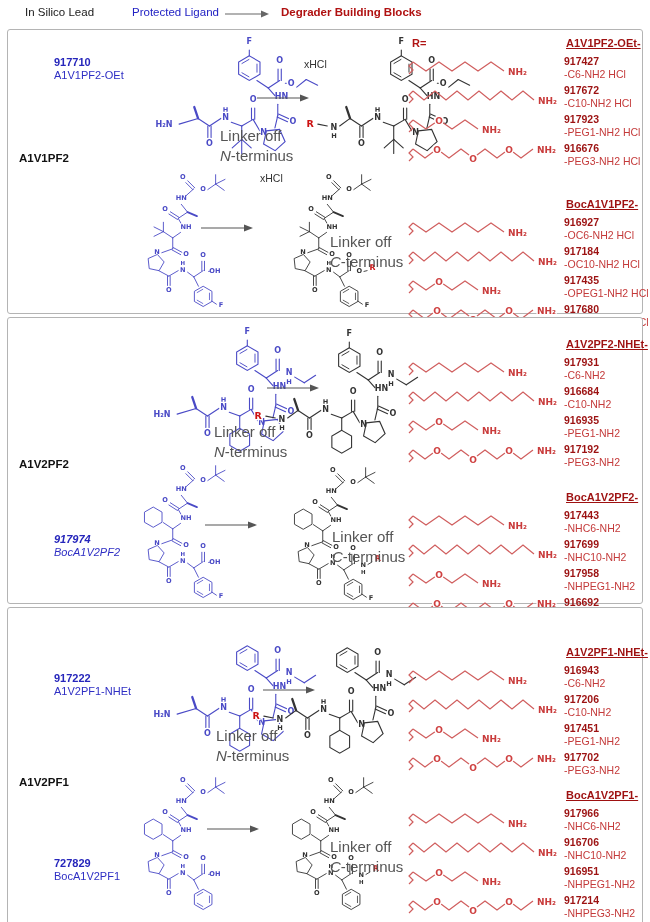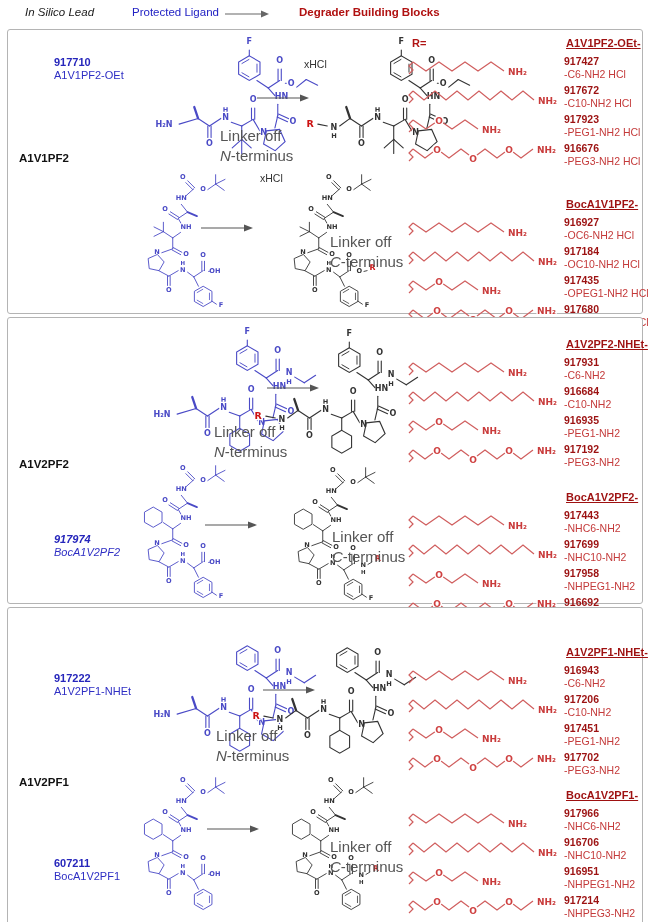--- a/index.html
+++ b/index.html
@@ -1,22 +1,22 @@
 <!DOCTYPE html>
 <html><head>
 <meta charset="utf-8">
 <style>
   html,body{margin:0;padding:0;background:#fff;}
   .page{position:relative;width:650px;height:922px;background:#fff;font-family:"Liberation Sans",sans-serif;overflow:hidden;}
   .hdr{position:absolute;left:0;top:0;width:650px;height:28px;}
   .hdr span{position:absolute;top:6px;font-size:11.5px;white-space:nowrap;}
-  .h-lead{left:25px;color:#1a1a1a;font-style:italic;}
+  .h-lead{left:25px;color:#1a1a1a;}
   .h-lig{left:132px;color:#2222c4;font-weight:normal;}
   .h-arrow{position:absolute;left:224px;top:9px;}
-  .h-blocks{left:299px;color:#b01111;font-weight:bold;}
+  .h-blocks{left:281px;color:#b01111;font-weight:bold;}
   #sections{position:absolute;left:0;top:29px;width:650px;}
   .box{position:relative;margin:0 7px 3px 7px;border:1.5px solid #b4b4b4;border-radius:3px;background:#fff;}
   .seclabel{position:absolute;left:11px;font-weight:bold;font-size:11.5px;color:#111;z-index:6;}
   .row{position:absolute;left:0;width:634px;}
   .cmpd{position:absolute;left:46px;width:130px;line-height:1.2;}
   .cid{font-weight:bold;font-size:11px;color:#2626bb;}
   .cname{font-size:11px;color:#2e2ec4;}
   .molwrap{position:absolute;}
   .arrow{position:absolute;}
   .xhcl{position:absolute;font-size:10.5px;color:#333;}
@@ -875,21 +875,21 @@
     <div class="bbtxt">
       <div class="bbid">917702</div>
       <div class="bbname">-PEG3-NH2</div>
     </div>
   </div>
             </div>
     </div>
   </div>
         <div class="row" style="top: 159px; height: 158px;">
     <div class="cmpd" style="top: 90px;">
-      <div class="cid">607211</div>
+      <div class="cid">727829</div>
       <div class="cname">BocA1V2PF1</div>
     </div>
     <div class="molwrap lead" style="left: 100px; top: 6px;"><svg viewBox="0 0 200 182" width="156" height="142">
               <text x="94" y="38" text-anchor="middle" font-size="8.5" fill="#4a4ac6">HN</text>
               <line x1="100" y1="33" x2="110" y2="24" stroke="#4a4ac6" stroke-width="1.15" stroke-linecap="round"></line>
               <line x1="111.20208152801713" y1="22.797918471982868" x2="102.20208152801713" y2="13.79791847198287" stroke="#4a4ac6" stroke-width="1.15" stroke-linecap="round"></line>
               <line x1="108.79791847198287" y1="25.202081528017132" x2="99.79791847198287" y2="16.202081528017132" stroke="#4a4ac6" stroke-width="1.15" stroke-linecap="round"></line>
               <text x="96" y="11" text-anchor="middle" font-size="8.5" fill="#4a4ac6">O</text>
               <text x="122" y="27" text-anchor="middle" font-size="8.5" fill="#4a4ac6">O</text>
               <line x1="128" y1="25" x2="138" y2="18" stroke="#4a4ac6" stroke-width="1.15" stroke-linecap="round"></line>

